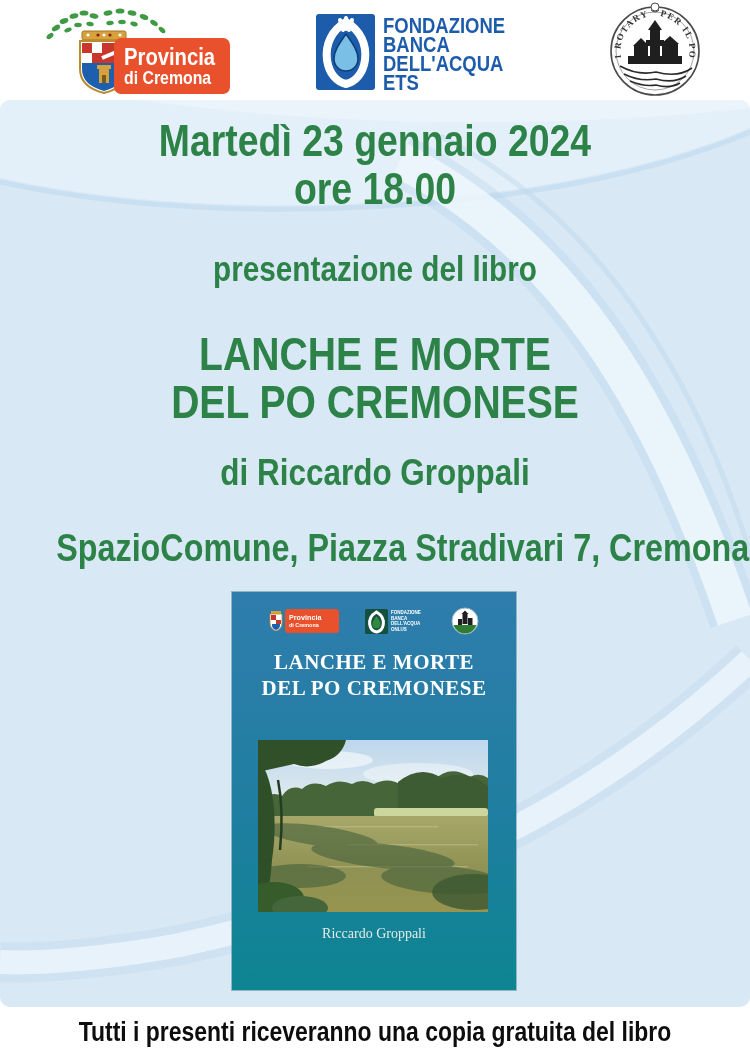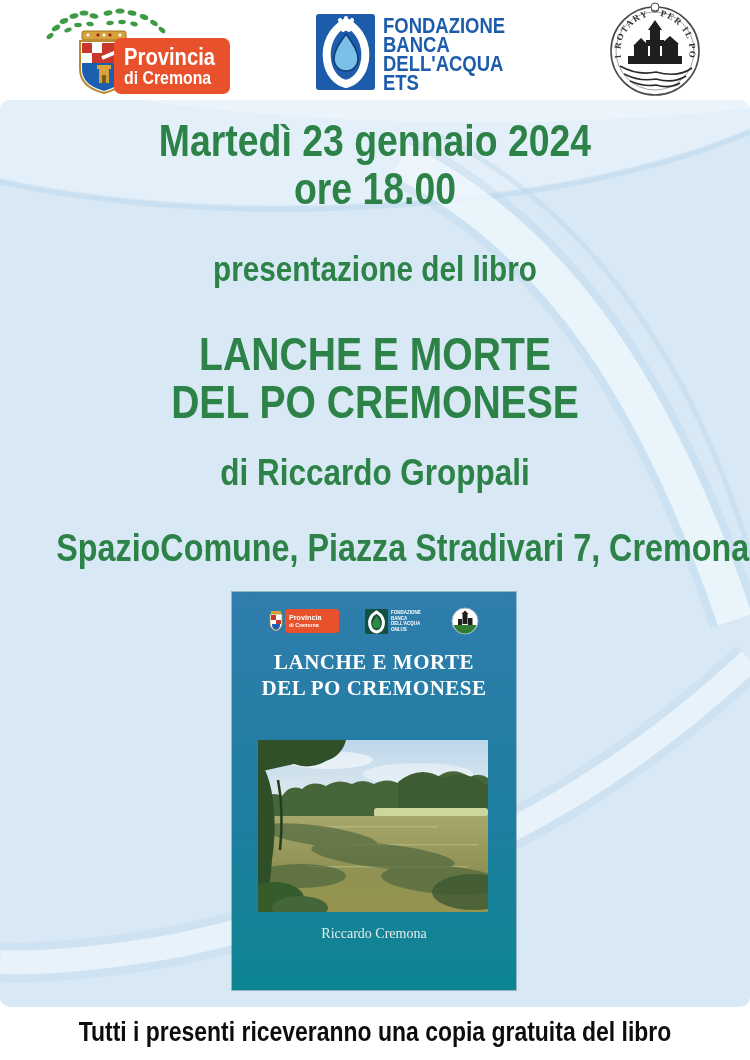--- a/index.html
+++ b/index.html
@@ -297,17 +297,17 @@
       </g>
       <ellipse cx="216" cy="152" rx="42" ry="18" fill="#3c5732" opacity=".8"></ellipse>
 
       <path d="M0,0 L88,0 q-4,16 -20,21 q-16,9 -32,3 L0,32 Z" fill="#30502a"></path>
       <path d="M0,18 C16,38 20,80 14,120 C12,150 7,164 0,172 Z" fill="#2f4f28"></path>
       <ellipse cx="16" cy="158" rx="30" ry="16" fill="#365c2c"></ellipse>
       <ellipse cx="42" cy="168" rx="28" ry="12" fill="#44663a"></ellipse>
       <path d="M20,40 q6,30 2,70" stroke="#243d1f" stroke-width="2.5" fill="none"></path>
     </svg>
 
-    <div class="cover-author">Riccardo Cremona</div>
+    <div class="cover-author">Riccardo Groppali</div>
   </div>
 
   <div class="footer-note condensed">Tutti i presenti riceveranno una copia gratuita del libro</div>
 </div>
 
 </body></html>

